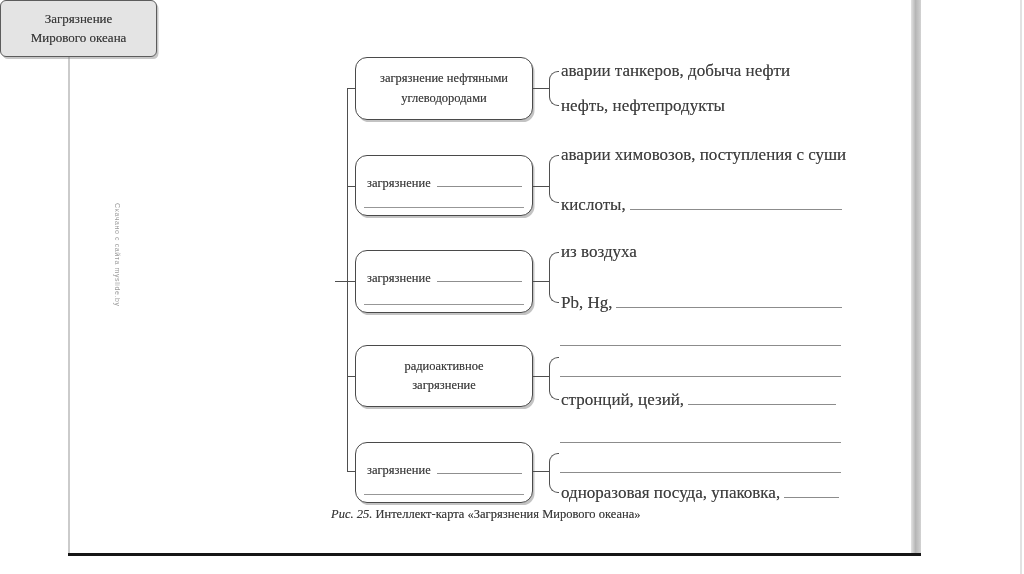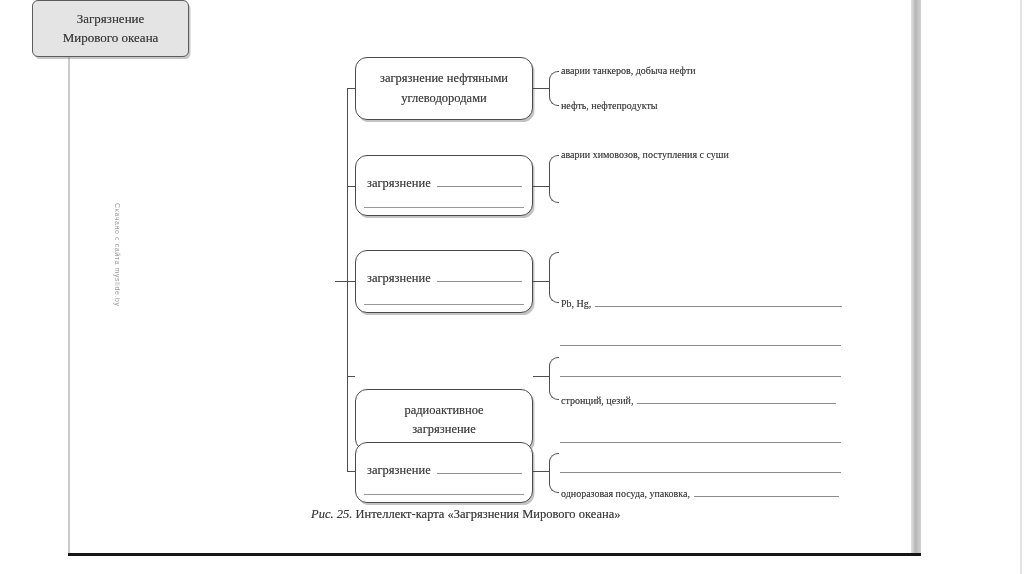--- a/index.html
+++ b/index.html
@@ -12,21 +12,21 @@
   .page-left-edge  { left:68px;  top:0; width:2px;  height:556px; background:#cbcbcb; }
   .page-right-bar  { left:911px; top:0; width:10px; height:556px;
                      background:linear-gradient(to right,#e3e3e3 0%,#b6b6b6 45%,#d2d2d2 100%); }
   .page-bottom-edge{ left:68px;  top:553px; width:853px; height:3px; background:#161616; }
   .screen-right-edge{ left:1020px; top:0; width:2px; height:574px; background:#e2e2e2; }
 
   .watermark { left:121px; top:203px; transform:rotate(90deg); transform-origin:0 0;
                white-space:nowrap; font-family:"Liberation Sans",sans-serif;
                font-size:7px; letter-spacing:.6px; color:#9a9a9a; }
 
-  .diagram { left:0; top:0; width:1024px; height:574px; text-shadow:0 0 .4px rgba(70,70,70,.65);padding-left:32px; }
+  .diagram { left:0; top:0; width:1024px; height:574px; text-shadow:0 0 .4px rgba(70,70,70,.65); }
 
   .box { position:absolute; left:355px; width:178px; background:#fff;
          border:1px solid #4a4a4a; border-radius:12px;
          box-shadow:2px 2.5px 0 -.5px rgba(135,135,135,.5); font-size:12.5px; }
   .box.centered { display:flex; flex-direction:column; align-items:center; justify-content:center;
                   text-align:center; line-height:1.55; }
   .root-box { left:178px; top:253px; width:157px; height:57px; background:#e4e4e4;
               border:1px solid #5c5c5c; border-radius:6px; font-size:13px;
               box-shadow:2px 2.5px 0 -.5px rgba(130,130,130,.45);
               display:flex; flex-direction:column; align-items:center; justify-content:center;
@@ -38,27 +38,27 @@
   .bottom-rule { position:absolute; left:8px; right:8px; bottom:7px; border-bottom:1px solid #979797; }
 
   .hline { position:absolute; height:1px; background:#4f4f4f; }
   .vline { position:absolute; width:1px;  background:#4f4f4f; }
 
   .brace { position:absolute; left:549px; width:10px;
            border:1px solid #4f4f4f; border-right:none;
            border-radius:9px 0 0 9px; background:transparent; }
 
   .leaf { position:absolute; left:561px; display:flex; align-items:baseline;
-          font-size:10px; line-height:16px; white-space:nowrap; }
+          font-size:17px; line-height:16px; white-space:nowrap; }
   .leaf .fill { flex:1; margin-left:4px; height:12px; border-bottom:1px solid #8c8c8c; }
   .leaf.two-line { display:block; }
   .blank-line { position:absolute; left:560px; width:281px; height:1px; background:#8c8c8c; }
 
   .caption { position:absolute; left:311px; top:507px; font-size:12.5px; color:#3c3c3c; }
-  .caption .prefix { font-style:italic; }
+  .caption .prefix { font-style:italic;margin-left:20px; }
 </style>
 </head>
 <body>
 
 <div class="abs page-left-edge"></div>
 <div class="abs page-right-bar"></div>
 <div class="abs page-bottom-edge"></div>
 <div class="abs screen-right-edge"></div>
 
 <div class="abs watermark">Скачано с сайта myslide.by</div>
@@ -92,21 +92,21 @@
   </div>
 
   <div class="box" style="top:250px; height:63px;">
     <div class="label-row">
       <span>загрязнение</span>
       <span class="fill"></span>
     </div>
     <div class="bottom-rule"></div>
   </div>
 
-  <div class="box centered" style="top:345px; height:62px;margin-top:44px;">
+  <div class="box centered" style="top:345px; height:62px;">
     <span>радиоактивное</span>
     <span>загрязнение</span>
   </div>
 
   <div class="box" style="top:442px; height:61px;">
     <div class="label-row">
       <span>загрязнение</span>
       <span class="fill"></span>
     </div>
     <div class="bottom-rule"></div>
@@ -127,22 +127,27 @@
   <div class="leaf" style="top:63px;">
     <span>аварии танкеров, добыча нефти</span>
   </div>
   <div class="leaf" style="top:98px;justify-content:center;">
     <span>нефть, нефтепродукты</span>
   </div>
 
   <div class="leaf" style="top:147px;">
     <span>аварии химовозов, поступления с суши</span>
   </div>
+  <div class="leaf" style="top:197px; width:281px;">
+    <span>кислоты,</span>
+    <span class="fill"></span>
+  </div>
 
   <div class="leaf two-line" style="top:244px;">
+    <div>из воздуха</div>
   </div>
   <div class="leaf" style="top:295px; width:281px;">
     <span>Pb, Hg,</span>
     <span class="fill"></span>
   </div>
 
   <div class="blank-line" style="top:345px;"></div>
   <div class="blank-line" style="top:376px;"></div>
   <div class="leaf" style="top:392px; width:275px;">
     <span>стронций, цезий,</span>

